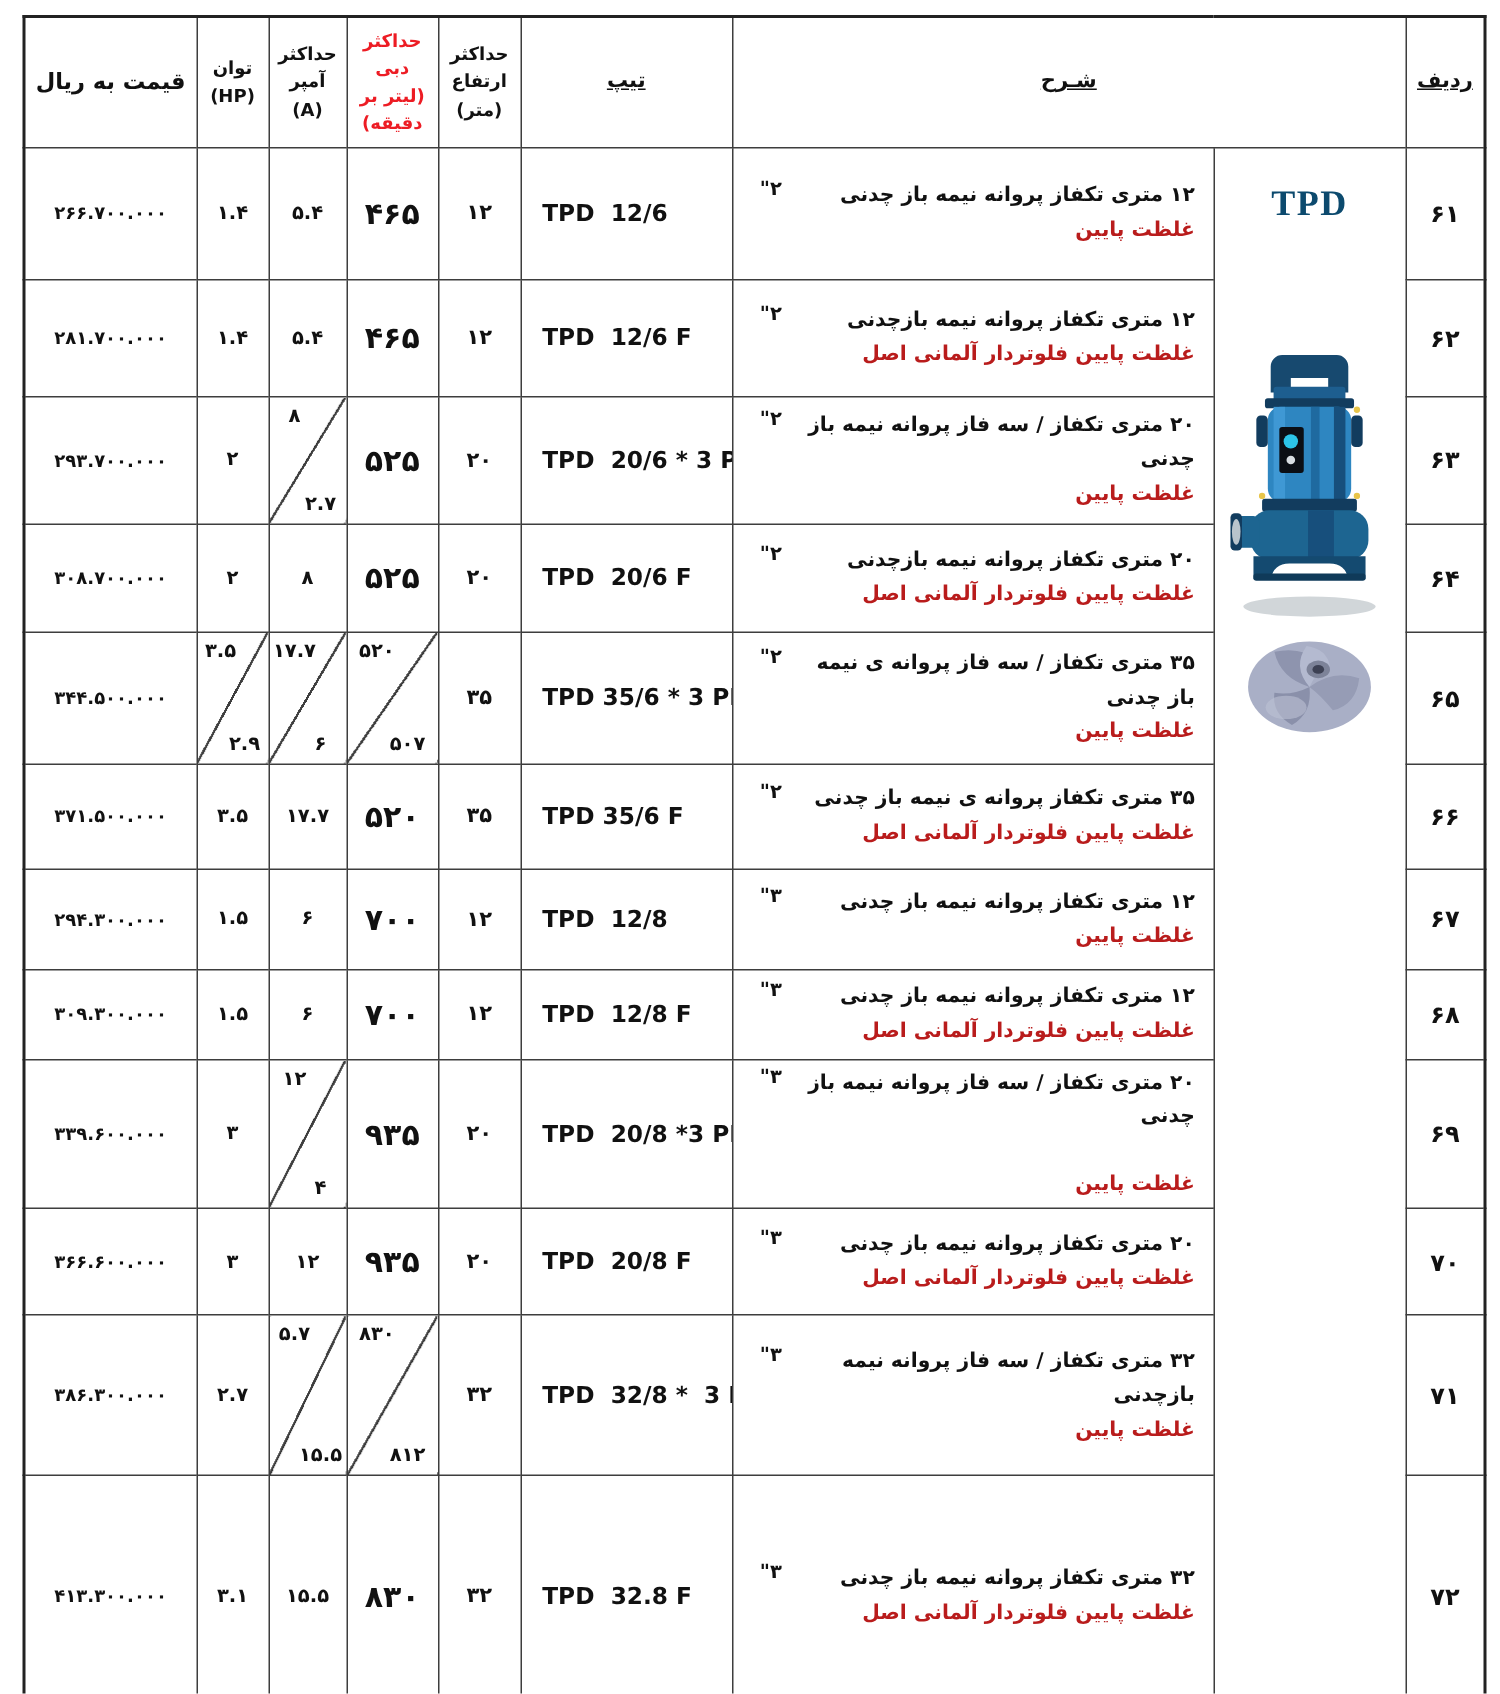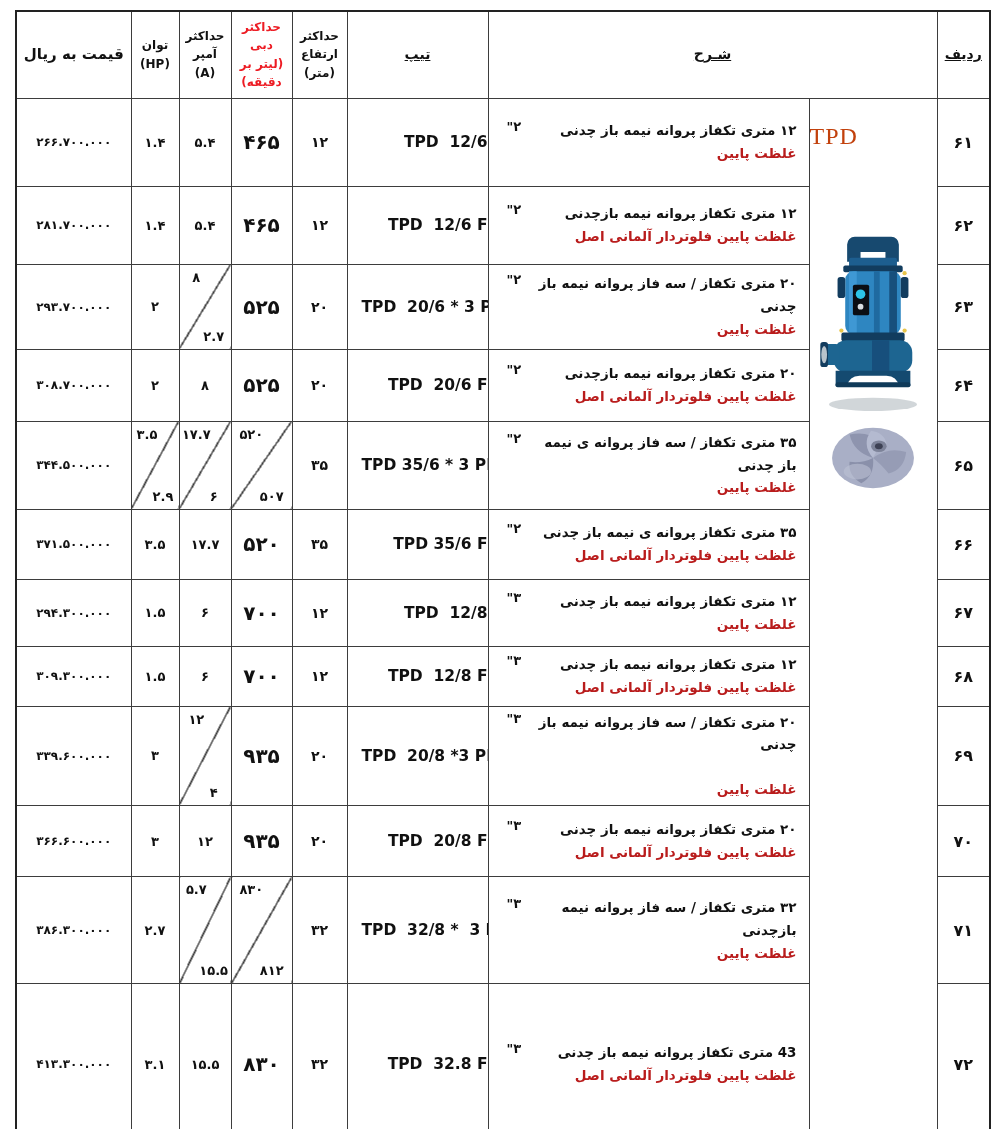--- a/index.html
+++ b/index.html
@@ -18,38 +18,38 @@
   tr.hdr{height:87px;}
   tr.r0{height:88px;} tr.r1{height:78px;} tr.r2{height:85px;} tr.r3{height:72px;}
   tr.r4{height:88px;} tr.r5{height:70px;} tr.r6{height:67px;} tr.r7{height:60px;}
   tr.r8{height:66px;} tr.r9{height:71px;} tr.r10{height:107px;} tr.r11{height:163px;}
   td.radif{font-weight:bold;font-size:16px;letter-spacing:4px;margin-top:12px;}
   td.price-cell{font-weight:bold;font-size:12px;}
   td.num{font-weight:bold;font-size:13px;}
   td.flow{font-weight:bold;font-size:20px;}
   td.hgt{font-weight:bold;font-size:14px;}
   td.tip{text-align:right;}
-  td.tip .tiptxt{direction:ltr;display:block;text-align:right;padding-left:14px;font-weight:bold;font-size:15.5px;white-space:pre;}
+  td.tip .tiptxt{direction:ltr;display:block;text-align:left;padding-left:14px;font-weight:bold;font-size:15.5px;white-space:pre;}
   td.desc{vertical-align:middle;}
   .descwrap{position:relative;text-align:right;padding:4px 12px 4px 46px;}
   .dline1{font-weight:bold;font-size:13.5px;color:#111;line-height:1.7;}
   .dline2{font-weight:bold;font-size:13.5px;color:#b91c1c;line-height:1.7;}
   .dline2.gap{margin-top:22px;}
   .size{position:absolute;left:18px;top:4px;font-weight:bold;font-size:13px;color:#111;}
   td.diag{position:relative;
     background:linear-gradient(to bottom right,
       transparent calc(50% - 0.8px), #3d3d3d calc(50% - 0.8px),
       #3d3d3d calc(50% + 0.8px), transparent calc(50% + 0.8px));}
   .dv{position:absolute;font-weight:bold;font-size:13px;}
   .dv-top{top:5px;left:4%;width:58%;text-align:center;}
   .dv-bot{bottom:5px;right:2%;width:62%;text-align:center;}
   td.strip{vertical-align:top;}
   .strip-inner{position:relative;width:100%;height:1013px;}
-  .brand{position:absolute;top:24px;left:0;width:100%;text-align:left;
-    font-family:"Liberation Serif","DejaVu Serif",serif;font-weight:normal;font-size:24px;letter-spacing:1px;color:#c2410c;}
+  .brand{position:absolute;top:24px;left:0;width:100%;text-align:center;
+    font-family:"Liberation Serif","DejaVu Serif",serif;font-weight:bold;font-size:24px;letter-spacing:1px;color:#0c4a6e;}
   .pump-img{position:absolute;top:132px;left:10px;width:106px;height:182px;}
   .impeller-img{position:absolute;top:318px;left:14px;width:98px;height:78px;}
 </style>
 </head>
 <body>
 
 <div class="page">
 <table class="price">
   <colgroup>
     <col style="width:53px">
@@ -352,21 +352,21 @@
       </td>
       <td class="num">۲.۷</td>
       <td class="price-cell">۳۸۶.۳۰۰.۰۰۰</td>
     </tr>
 
     <tr class="r11">
       <td class="radif">۷۲</td>
       <td class="desc">
         <div class="descwrap">
           <span class="size">۳"</span>
-          <div class="dline1">43 متری تکفاز پروانه نیمه باز چدنی</div>
+          <div class="dline1">۳۲ متری تکفاز پروانه نیمه باز چدنی</div>
           <div class="dline2">غلظت پایین فلوتردار آلمانی اصل</div>
         </div>
       </td>
       <td class="tip">
             <span class="tiptxt">TPD  32.8 F</span>
           </td>
       <td class="hgt">۳۲</td>
       <td class="flow">۸۳۰</td>
       <td class="num">۱۵.۵</td>
       <td class="num">۳.۱</td>

